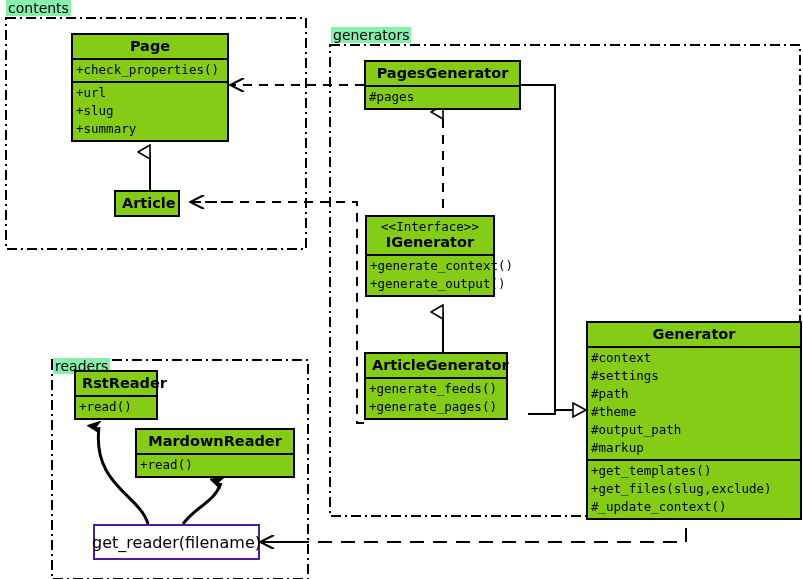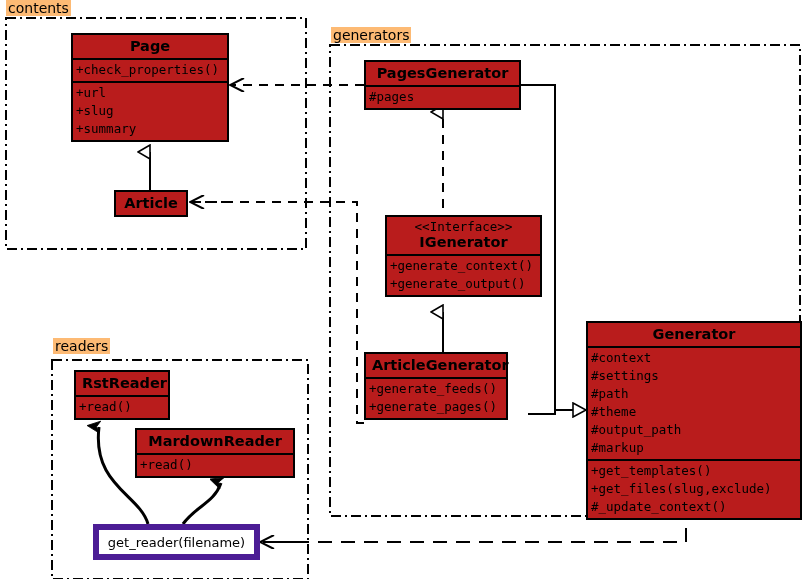--- a/index.html
+++ b/index.html
@@ -20,31 +20,31 @@
     left: 0; top: 0;
     width: 803px;
     height: 579px;
   }
   
   .pkg-label {
     position: absolute;
     font-family: "DejaVu Sans", sans-serif;
     font-size: 14px;
     color: #000;
-    background: #fdba74;
+    background: #86efac;
     padding: 0 2px;
     white-space: nowrap;
     z-index: 5;
   }
   
   .uml-class {
     position: absolute;
     box-sizing: border-box;
     border: 2px solid #000;
-    background: #b91c1c;
+    background: #84cc16;
     z-index: 10;
   }
   .uml-head {
     box-sizing: border-box;
     text-align: center;
     font-weight: bold;
     font-size: 14.5px;
     font-family: "DejaVu Sans", sans-serif;
     color: #000;
     padding: 3px 6px 4px 6px;
@@ -68,28 +68,28 @@
     font-family: "DejaVu Sans Mono", monospace;
     font-size: 12.5px;
     line-height: 1.44;
     color: #000;
     white-space: nowrap;
   }
   
   .plain-box {
     position: absolute;
     box-sizing: border-box;
-    border: 6px solid #4c1d95;
+    border: 2px solid #4c1d95;
     background: #ffffff;
     z-index: 10;
     display: flex;
     align-items: center;
     justify-content: center;
     font-family: "DejaVu Sans", sans-serif;
-    font-size: 13px;
+    font-size: 16px;
     color: #000;
     white-space: nowrap;
   }
 </style>
 </head>
 <body>
 
 <div id="canvas">
 
   <svg class="layer" viewBox="0 0 803 579" xmlns="http://www.w3.org/2000/svg">
@@ -131,46 +131,46 @@
 
     <polyline points="686,505 686,542 268,542" fill="none" stroke="#000000" stroke-width="2" stroke-dasharray="14 9"></polyline>
     <line x1="300" y1="542" x2="260" y2="542" stroke="#000000" stroke-width="2" stroke-dasharray="14 9" marker-end="url(#openArrowLeft)"></line>
 
     <path d="M 148 524 C 140 495 92 485 99 427" fill="none" stroke="#000000" stroke-width="3" marker-end="url(#solidArrowUp)"></path>
     <path d="M 183 524 C 196 506 214 503 221 483" fill="none" stroke="#000000" stroke-width="3" marker-end="url(#solidArrowUp)"></path>
   </svg>
 
   <div class="pkg-label" style="left:6px; top:0px;">contents</div>
   <div class="pkg-label" style="left:331px; top:27px;">generators</div>
-  <div class="pkg-label" style="left:53px; top:338px;">readers</div>
+  <div class="pkg-label" style="left:53px; top:358px;">readers</div>
 
   <div class="uml-class" style="left:71px; top:33px; width:158px;">
     <div class="uml-head">Page</div>
     <div class="uml-sect">
       <span class="mem">+check_properties()</span>
     </div>
     <div class="uml-sect">
       <span class="mem">+url</span>
       <span class="mem">+slug</span>
       <span class="mem">+summary</span>
     </div>
   </div>
 
-  <div class="uml-class" style="left:114px; top:190px; width:74px;">
+  <div class="uml-class" style="left:114px; top:190px; width:66px;">
     <div class="uml-head">Article</div>
   </div>
 
   <div class="uml-class" style="left:364px; top:60px; width:157px;">
     <div class="uml-head">PagesGenerator</div>
     <div class="uml-sect">
       <span class="mem">#pages</span>
     </div>
   </div>
 
-  <div class="uml-class" style="left:365px; top:215px; width:157px;margin-left:20px;">
+  <div class="uml-class" style="left:365px; top:215px; width:130px;">
     <div class="uml-head">
       <span class="stereotype">&lt;&lt;Interface&gt;&gt;</span>
       <span>IGenerator</span>
     </div>
     <div class="uml-sect">
       <span class="mem">+generate_context()</span>
       <span class="mem">+generate_output()</span>
     </div>
   </div>
 
@@ -192,21 +192,21 @@
       <span class="mem">#output_path</span>
       <span class="mem">#markup</span>
     </div>
     <div class="uml-sect">
       <span class="mem">+get_templates()</span>
       <span class="mem">+get_files(slug,exclude)</span>
       <span class="mem">#_update_context()</span>
     </div>
   </div>
 
-  <div class="uml-class" style="left:74px; top:370px; width:96px;">
+  <div class="uml-class" style="left:74px; top:370px; width:84px;">
     <div class="uml-head">RstReader</div>
     <div class="uml-sect">
       <span class="mem">+read()</span>
     </div>
   </div>
 
   <div class="uml-class" style="left:135px; top:428px; width:160px;">
     <div class="uml-head">MardownReader</div>
     <div class="uml-sect">
       <span class="mem">+read()</span>

